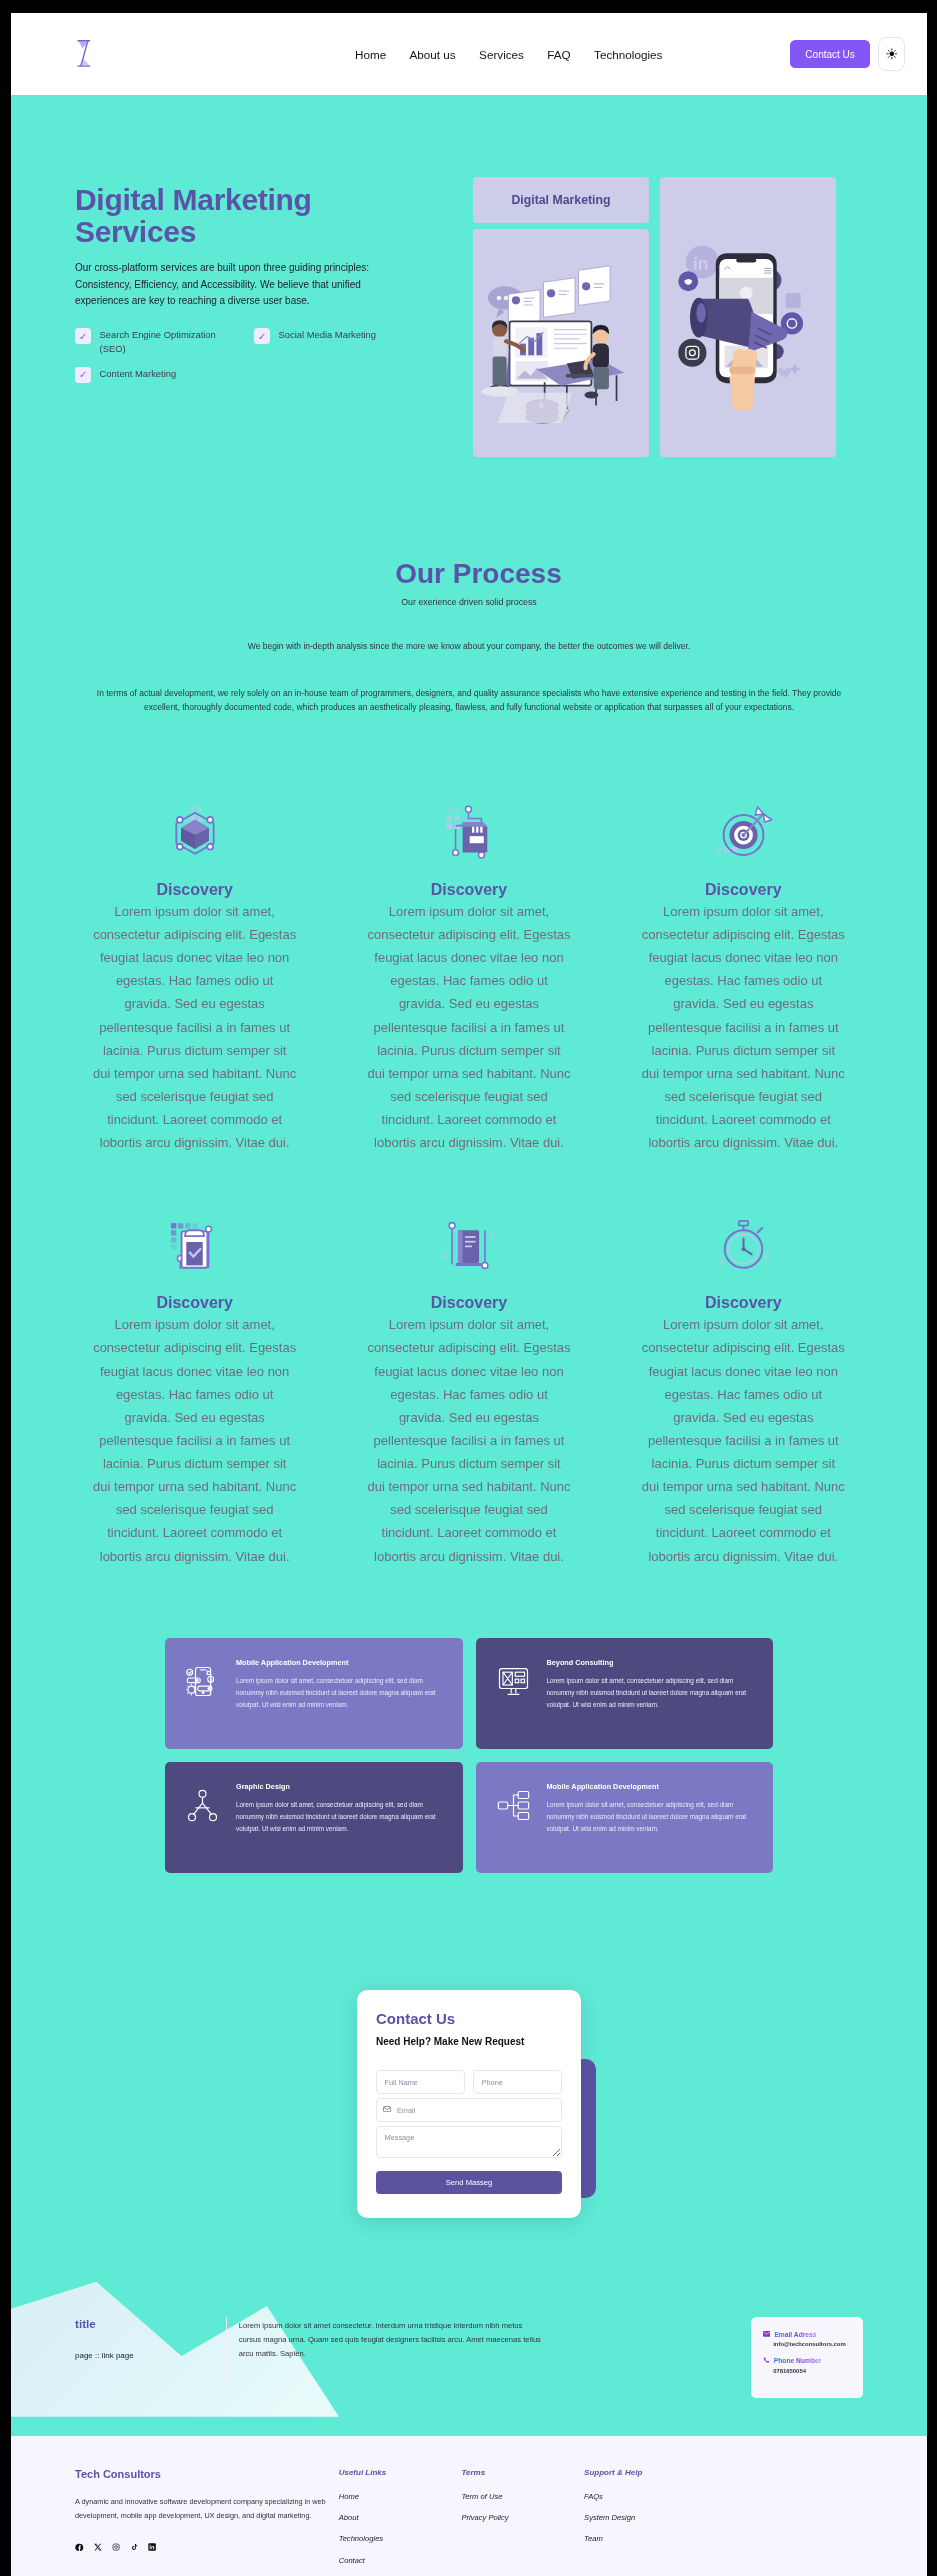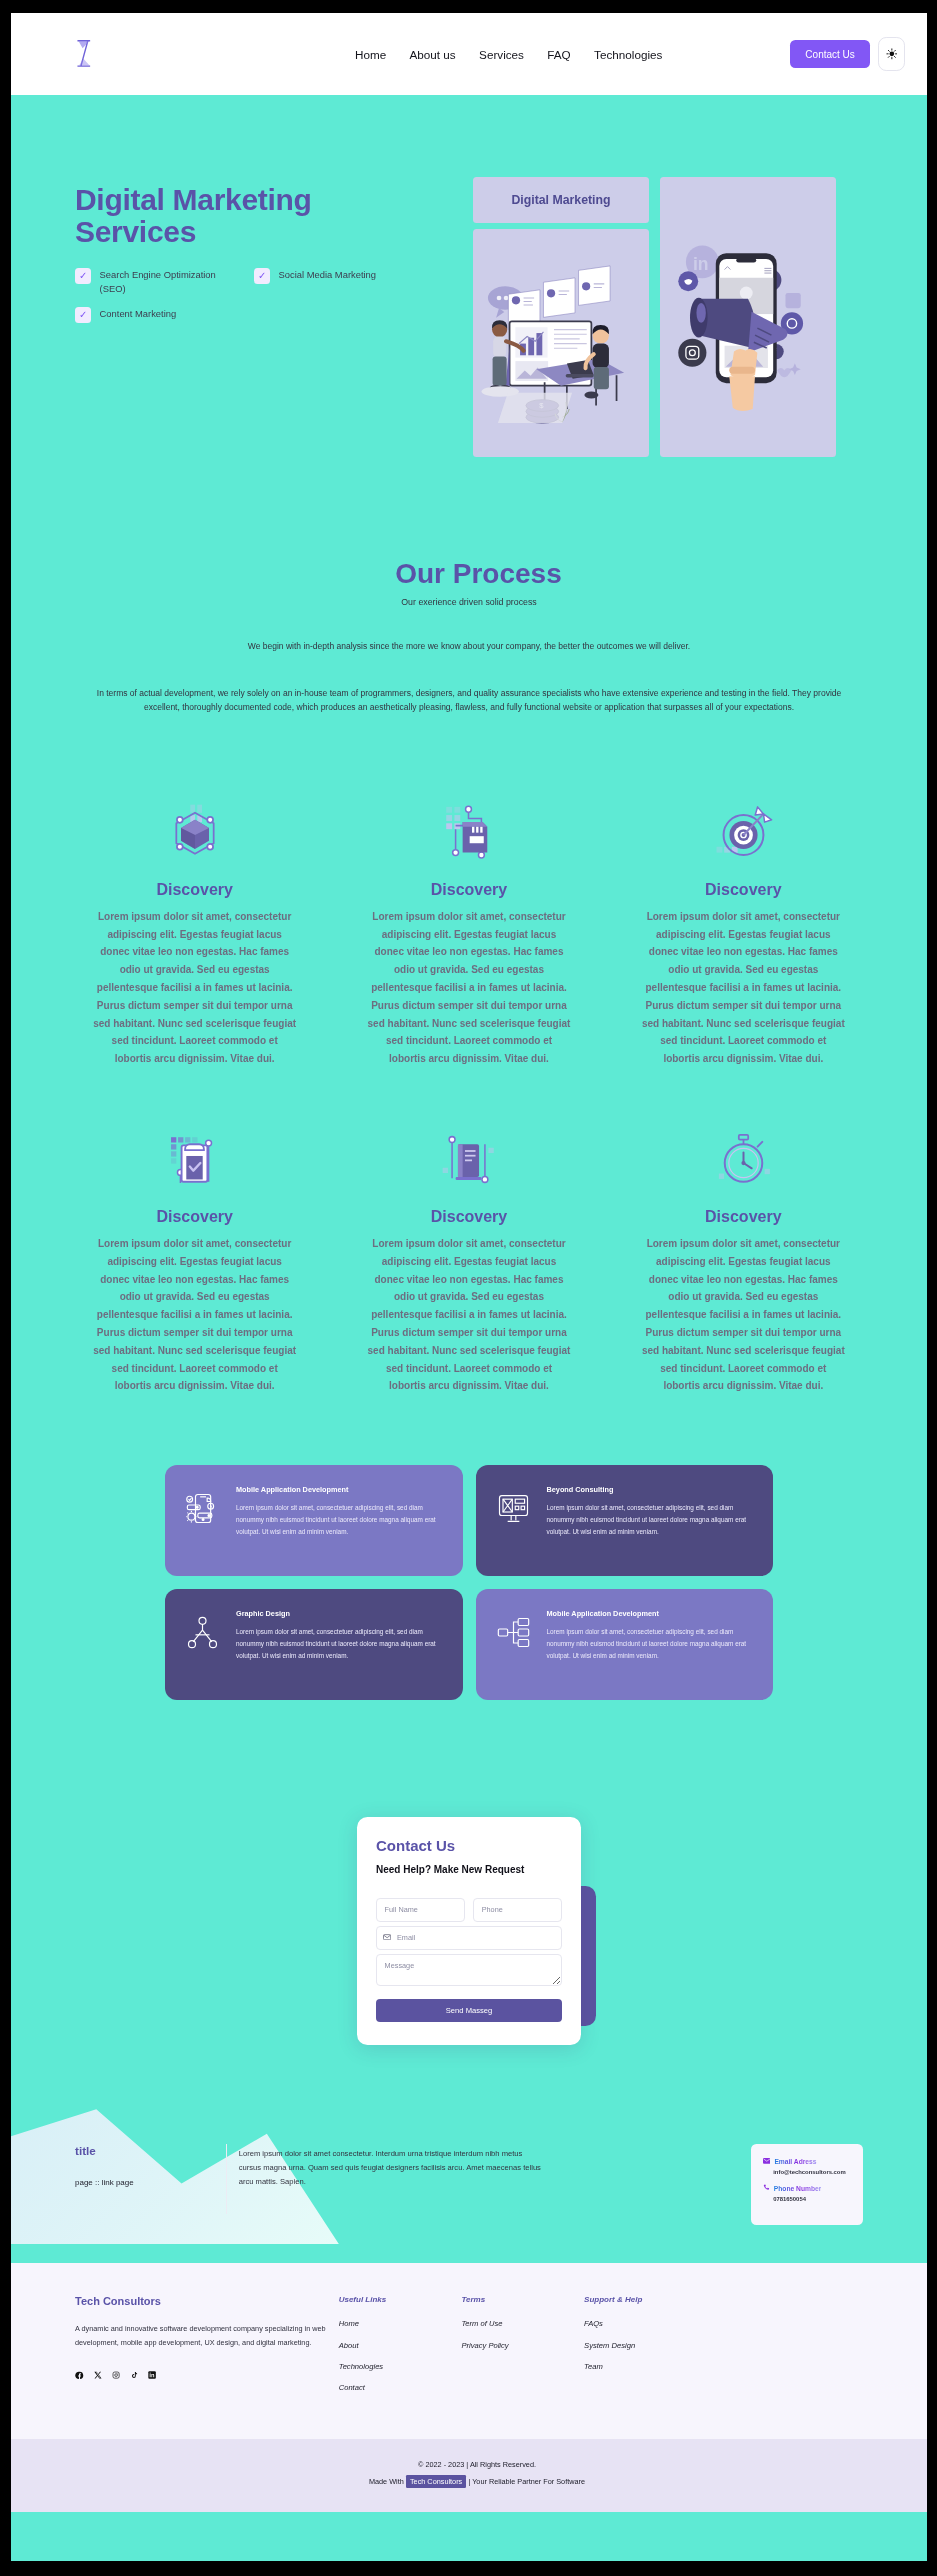--- a/index.html
+++ b/index.html
@@ -164,38 +164,37 @@
     row-gap: 56px;
     column-gap: 35px;
   }
   .disc-cell { text-align: center; }
   .disc-icon { height: 70px; display: flex; align-items: center; justify-content: center; }
   .disc-title {
     margin-top: 14px;
     font-size: 16px; font-weight: bold; color: #5a53a8;
   }
   .disc-text {
-    margin: 9px auto 0 auto;
+    margin: 1px auto 0 auto;
     max-width: 204px;
-    font-size: 10px;
+    font-size: 13px;
     line-height: 1.78;
     color: #6d6d80;
-    font-weight: bold;
   }
 
   
   .svc-wrap {
     margin-top: 70px;
     padding: 0 154px;
     display: grid;
     grid-template-columns: 1fr 1fr;
     gap: 13px;
   }
   .svc-card {
-    border-radius: 12px;
+    border-radius: 5px;
     padding: 20px 21px;
     display: flex;
     gap: 15px;
     min-height: 111px;
     color: #fff;
   }
   .svc-card.light { background: #7b78c4; }
   .svc-card.dark  { background: #4e4a80; justify-content: center; }
   .svc-icon { flex: 0 0 35px; padding-top: 5.9px; }
   .svc-title { font-size: 7.3px; font-weight: bold; margin-bottom: 8.2px; }
@@ -384,20 +383,21 @@
       </div>
     </div>
   </div>
 
   <div class="hero">
     <div class="hero-left">
       <h1 class="hero-title">
         <span>Digital Marketing</span><br>
         <span>Services</span>
       </h1>
+      <p class="hero-sub">Our cross-platform services are built upon three guiding principles: Consistency, Efficiency, and Accessibility. We believe that unified experiences are key to reaching a diverse user base.</p>
       <div class="hero-checks">
         <div class="check-item">
           <span class="check-box">✓</span>
           <span>Search Engine Optimization (SEO)</span>
         </div>
         <div class="check-item">
           <span class="check-box">✓</span>
           <span>Social Media Marketing</span>
         </div>
         <div class="check-item">

